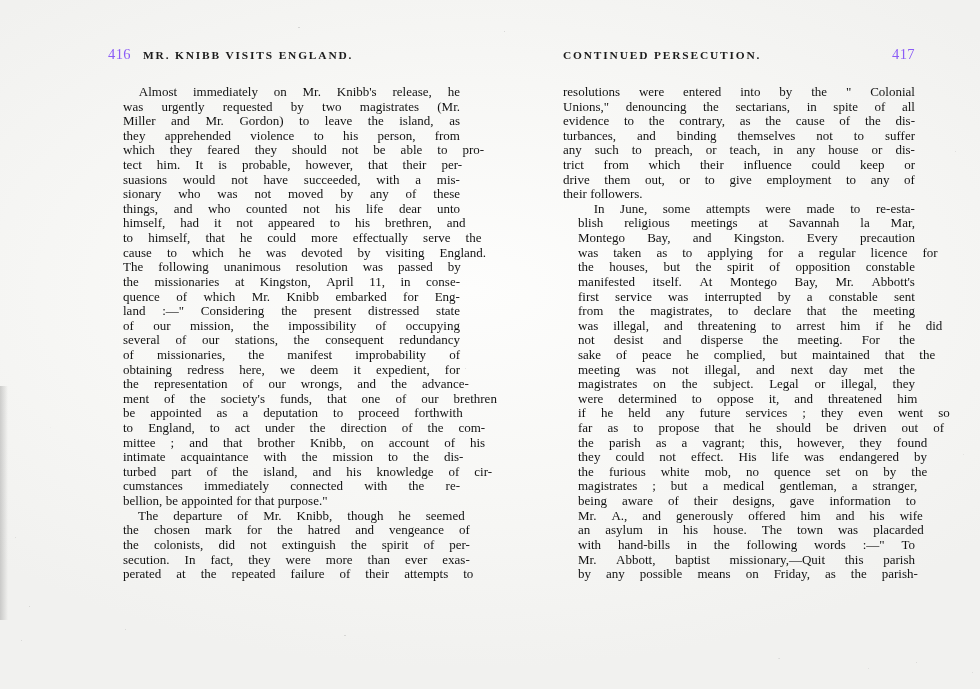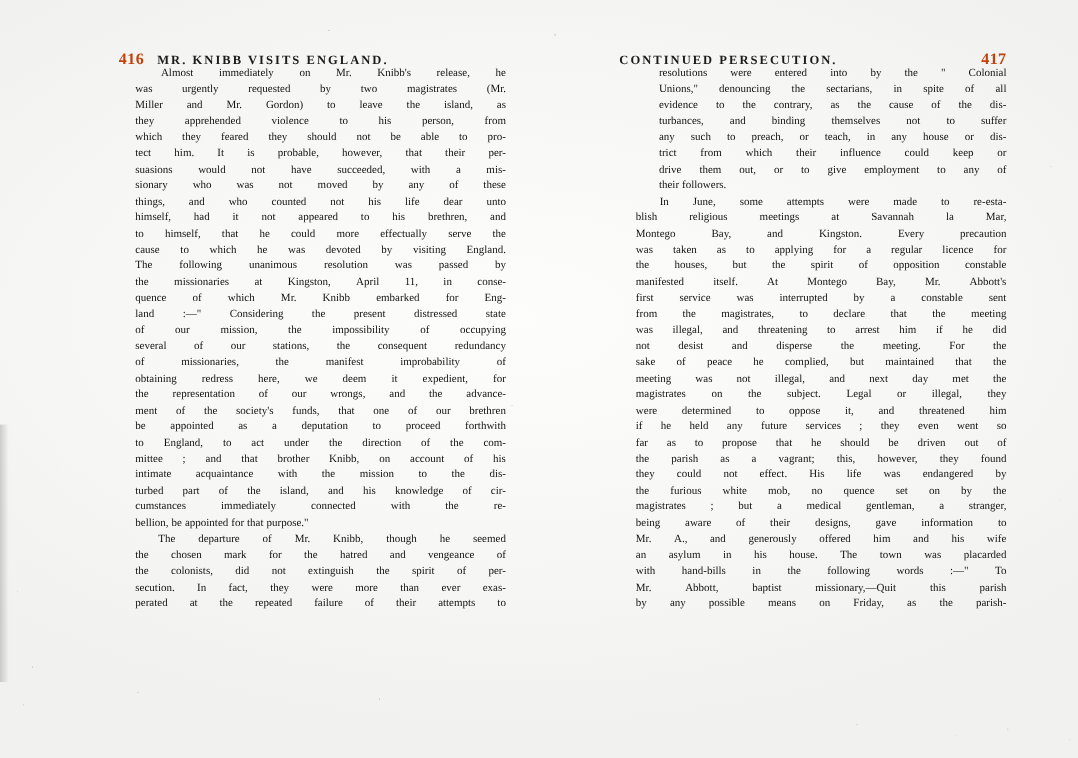--- a/index.html
+++ b/index.html
@@ -69,56 +69,56 @@
     height: 18px;
     display: flex;
     align-items: baseline;
     color: #1b1b1b;
   }
   .head-left  { left: 108px; width: 352px; }
   .head-right { left: 563px; width: 352px; }
 
   .folio {
     font-size: 14.5px;
-    font-weight: bold;
+    font-weight: normal;
     letter-spacing: .4px;
-    color: #c2410c;
+    color: #8b5cf6;
   }
   .head-title {
     font-size: 11.4px;
     font-weight: bold;
     letter-spacing: 1.85px;
     text-transform: uppercase;
     color: #1b1b1b;
     white-space: nowrap;
   }
   .head-left .head-title  { margin-left: 12px; }
   .head-right .head-title { }
   .head-right .folio      { margin-left: auto; }
 
   
   .column {
     position: absolute;
-    top: 60px;
+    top: 85px;
     width: 352px;
-    font-size: 10px;
+    font-size: 13px;
     line-height: 14.62px;
     text-align: justify;
     text-align-last: left;
     color: #121212;
     word-spacing: .2px;
   }
   .col-left  { left: 108px; }
   .col-right { left: 563px; }
 
   .column p {
     margin: 0;
     text-indent: 15px;
   }
-  .column p.cont { text-indent: 0; margin-left: 36px; }
+  .column p.cont { text-indent: 0; }
 
   
   .line {
     display: block;
     white-space: nowrap;
     height: 14.62px;
   }
   
   .line.j {
     display: flex;

